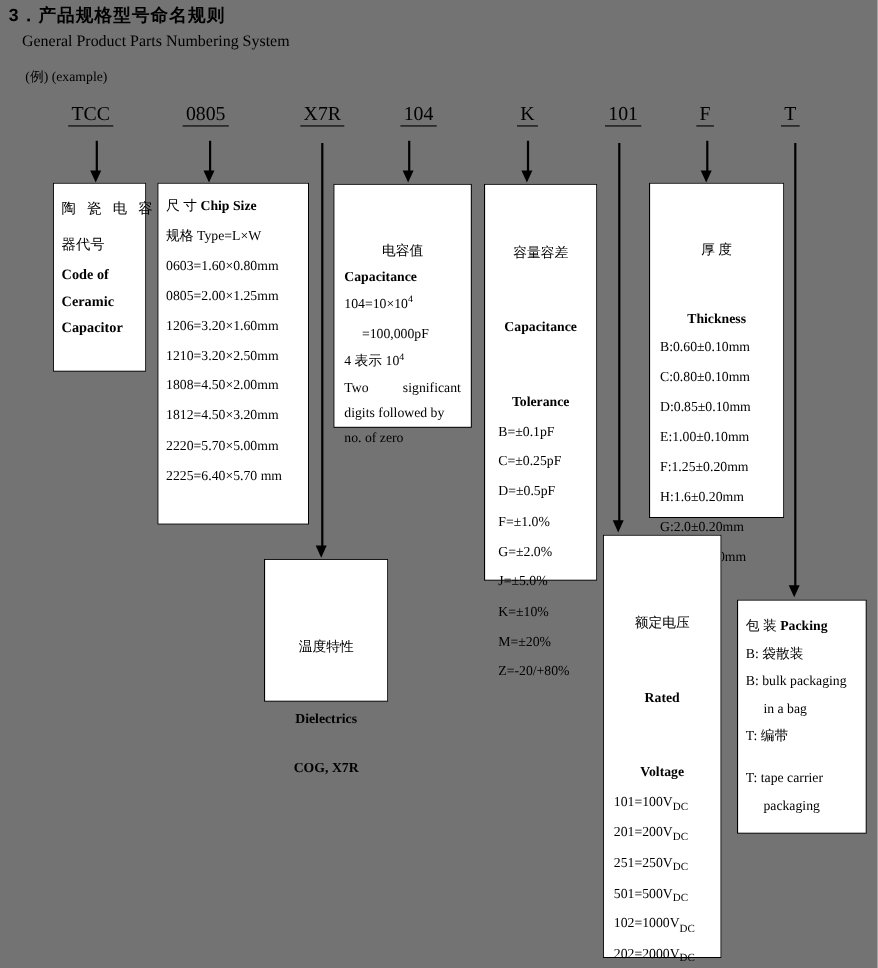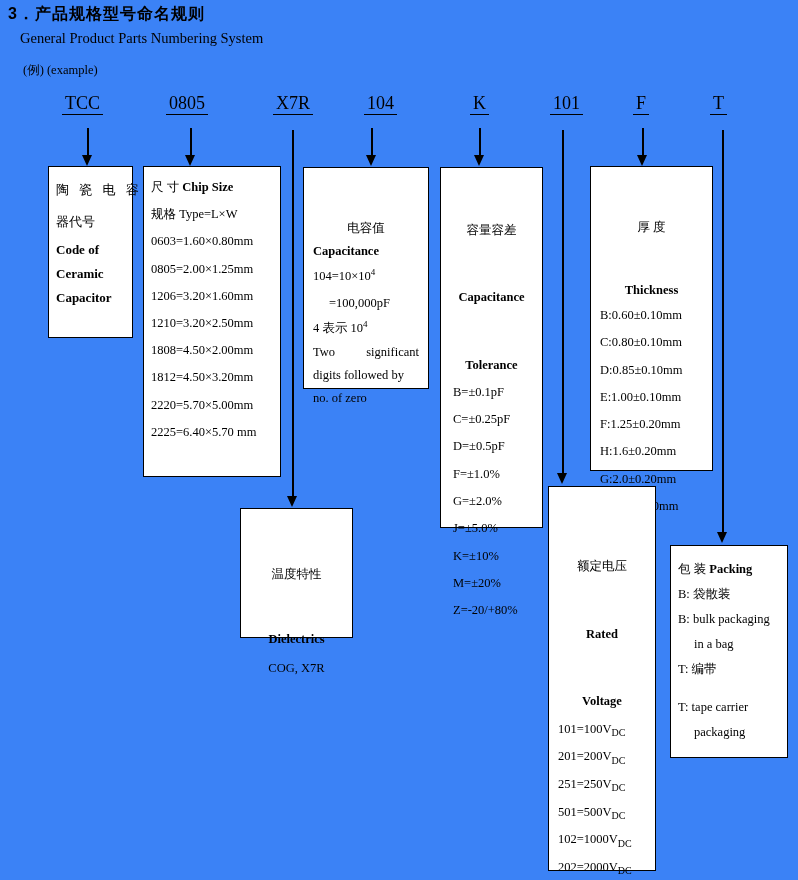--- a/index.html
+++ b/index.html
@@ -1,17 +1,17 @@
 <!DOCTYPE html>
 <html><head>
 <meta charset="utf-8">
 <style>
   html,body{margin:0;padding:0;background:#fff;}
   .canvas{
-    position:relative; width:798px; height:880px; background:#3b82f6;
+    position:relative; width:798px; height:880px; background:#737373;
     font-family:"Liberation Serif","DejaVu Serif",serif; color:#000; overflow:hidden;
   }
   
   .title-cn{
     position:absolute; left:8px; top:4px; font-size:16px; font-weight:bold;
     font-family:"Liberation Sans","DejaVu Sans",sans-serif; letter-spacing:1px;
   }
   .subtitle-en{position:absolute; left:20px; top:30px; font-size:14.5px;}
   .example{position:absolute; left:23px; top:62px; font-size:12.5px;}
   
@@ -55,23 +55,23 @@
   #box-cap .box-line{height:23.2px; line-height:22px;}
   #box-cap .box-line.tall{height:27px; line-height:26px;}
 
   #box-tol{left:440px; top:167px; width:103px; height:361px; padding:9px 12px;}
   #box-tol .box-line{height:27.3px; line-height:26px;}
 
   #box-thick{left:590px; top:166px; width:123px; height:305px; padding:9px 9px;}
   #box-thick .box-line{height:27.3px; line-height:26px;}
   #box-thick .box-line.hdr{height:23px; line-height:22px;}
 
-  #box-diel{left:240px; top:508px; width:113px; height:130px; padding:13px 5px;}
+  #box-diel{left:240px; top:508px; width:113px; height:130px; padding:27px 5px;}
   #box-diel .box-line{height:25px; line-height:24px;}
-  #box-diel .box-line.last{margin-top:4px;}
+  #box-diel .box-line.last{margin-top:20px;font-weight:bold;}
 
   #box-volt{left:548px; top:486px; width:108px; height:385px; padding:26px 9px;}
   #box-volt .box-line{height:27.6px; line-height:26px;}
 
   #box-pack{left:670px; top:545px; width:118px; height:213px; padding:11px 7px;}
   #box-pack .box-line{height:25px; line-height:24px;}
 </style>
 </head>
 <body>
 

